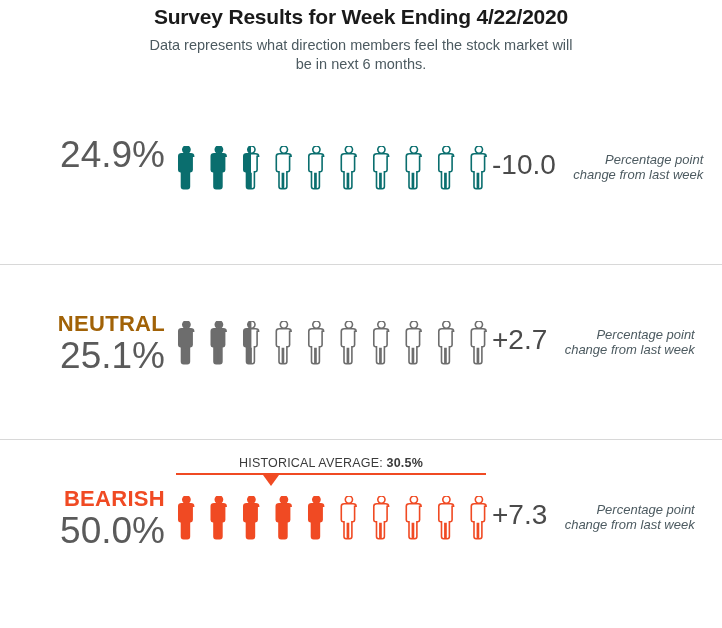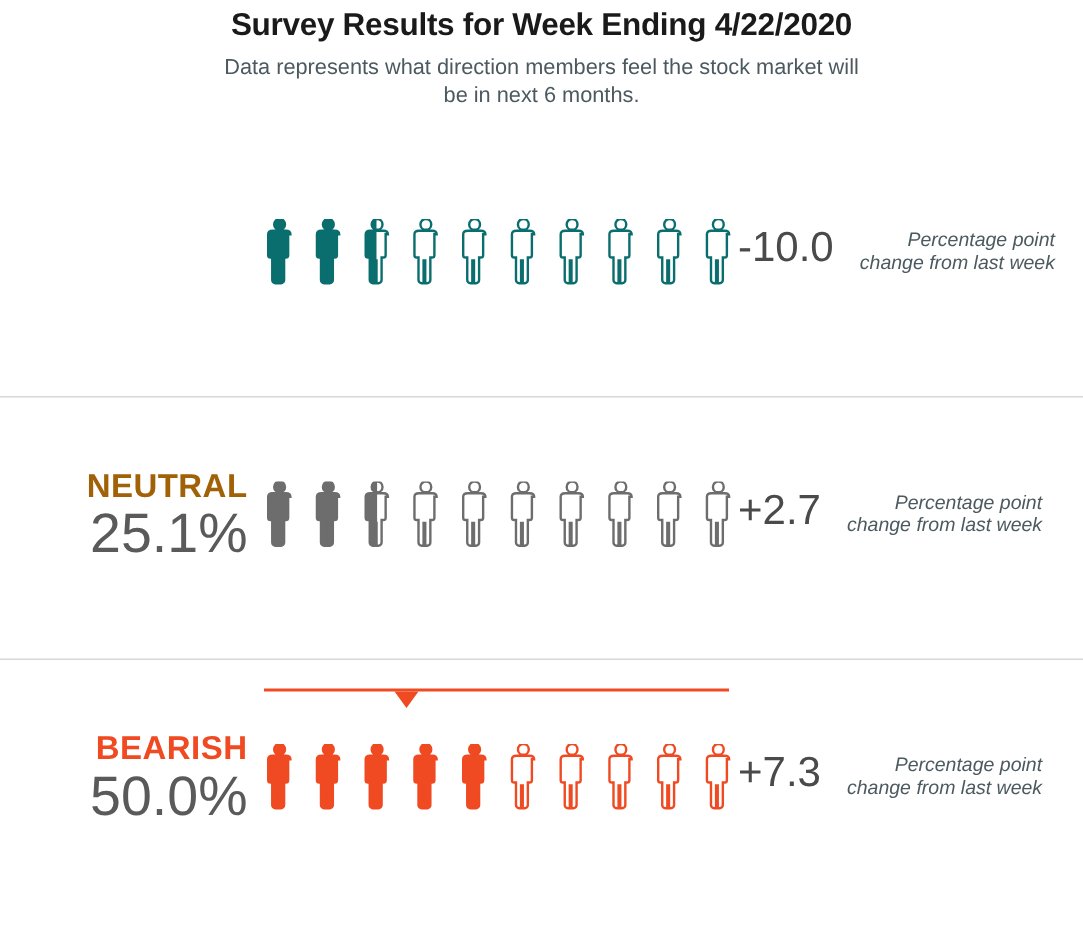--- a/index.html
+++ b/index.html
@@ -157,20 +157,21 @@
   <div class="header">
     <h1 class="title">Survey Results for Week Ending 4/22/2020</h1>
     <p class="subtitle">Data represents what direction members feel the stock market will be in next 6 months.</p>
   </div>
 
   <div class="rows">
 
     <div class="row">
       <div class="row-inner">
         <div class="label-block">
+          <div class="pct">24.9%</div>
         </div>
 
 
         <div class="people" id="people-0">
             <svg width="314.9" height="45" viewBox="0 0 314.9 45">
               <defs>
                 <clipPath id="clip-0-0">
                   <rect x="0" y="0" width="20.4" height="45"></rect>
                 </clipPath>
                 <clipPath id="clip-0-1">
@@ -354,20 +355,24 @@
     </div>
 
     <div class="row">
       <div class="row-inner">
         <div class="label-block">
           <div class="sentiment" id="sent-2" style="color: rgb(240, 74, 35);">BEARISH</div>
           <div class="pct">50.0%</div>
         </div>
 
         <div class="avg-wrap">
+          <div class="avg-text">
+            <span>HISTORICAL AVERAGE:</span>
+            <b>30.5%</b>
+          </div>
           <div class="avg-line" id="avgline-2" style="background: rgb(240, 74, 35);"></div>
           <div class="avg-marker" id="avgmark-2" style="border-top-color: rgb(240, 74, 35); margin-left: calc(30.5% - 8px);"></div>
         </div>
 
         <div class="people" id="people-2">
             <svg width="314.9" height="45" viewBox="0 0 314.9 45">
               <defs>
                 <clipPath id="clip-2-0">
                   <rect x="0" y="0" width="20.4" height="45"></rect>
                 </clipPath>

